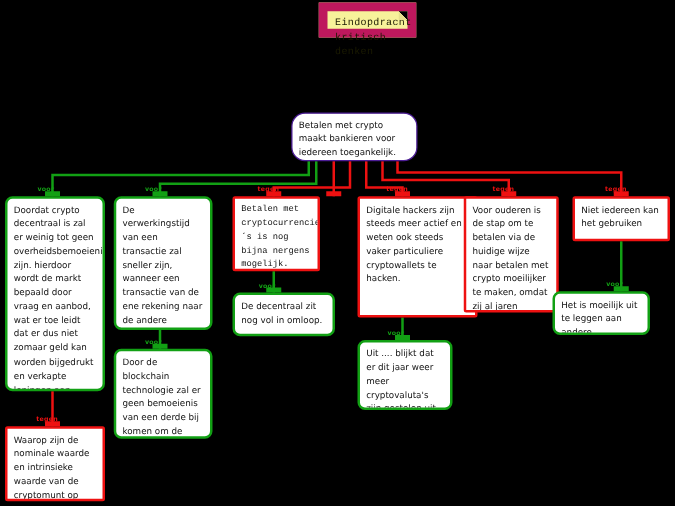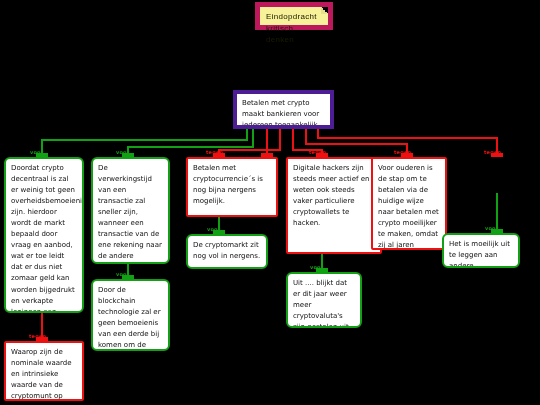--- a/index.html
+++ b/index.html
@@ -7,38 +7,38 @@
   body{
     font-family:"DejaVu Sans","Liberation Sans",sans-serif;
     width:540px;height:405px;position:relative;overflow:hidden;
     background:#000000;
   }
   #canvas{position:absolute;inset:0;width:540px;height:405px;}
   svg.edges{position:absolute;left:0;top:0;width:540px;height:405px;pointer-events:none;}
 
   
   .sticky{
-    position:absolute;background:#f7f29a;border:5px solid #be185d;
+    position:absolute;background:#f7f29a;border:7px solid #be185d;
     padding:4px 6px 6px 6px;box-sizing:border-box;
     color:#1a1a00;font-size:8px;line-height:1.45;
-    font-family:Liberation Sans, sans-serif;
+    font-family:Liberation Mono, monospace;
     letter-spacing:.3px;
   }
   .sticky .fold{
     position:absolute;right:0;top:0;width:7px;height:7px;
     background:linear-gradient(225deg,#000 0 50%,#e6e08c 50% 100%);
   }
 
   
   .node{
     position:absolute;box-sizing:border-box;background:#ffffff;
     color:#111;font-size:7px;line-height:1.58;
     padding:4px 5px;overflow:hidden;
   }
-  .node.root{border:4px solid #4c1d95;border-radius:0;}
+  .node.root{border:1px solid #4c1d95;border-radius:11px;}
   .node.pro{border:2px solid #12a014;border-radius:6px;}
   .node.con{border:2px solid #ee1111;border-radius:2px;}
 
   
   .elabel{
     position:absolute;font-size:5px;line-height:1;font-weight:bold;
     letter-spacing:.2px;white-space:nowrap;
   }
   .elabel.pro{color:#12a014;}
   .elabel.con{color:#ee1111;}
@@ -114,26 +114,27 @@
   <span class="elabel con" style="left:29px;top:334px;">tegen</span>
 
   <div class="node pro" style="left:4px;top:157px;width:80px;height:156px;">Doordat crypto decentraal is zal er weinig tot geen overheidsbemoeienis zijn. hierdoor wordt de markt bepaald door vraag en aanbod, wat er toe leidt dat er dus niet zomaar geld kan worden bijgedrukt en verkapte leningen aan kunnen worden gegaan. het financieel stelsel blijft hierdoor gezond.</div>
 
   <div class="node con" style="left:4px;top:341px;width:80px;height:60px;">Waarop zijn de nominale waarde en intrinsieke waarde van de cryptomunt op gebaseerd zoals we die kennen bij Euro.</div>
 
   <div class="node pro" style="left:91px;top:157px;width:79px;height:107px;">De verwerkingstijd van een transactie zal sneller zijn, wanneer een transactie van de ene rekening naar de andere rekening wordt overgemaakt</div>
 
   <div class="node pro" style="left:91px;top:279px;width:79px;height:72px;">Door de blockchain technologie zal er geen bemoeienis van een derde bij komen om de transactie te controleren.</div>
 
-  <div class="node con" style="left:186px;top:157px;width:92px;height:60px;">Betalen met cryptocurrencie´s is nog bijna nergens mogelijk.</div>
+  <div class="node con" style="left:186px;top:157px;width:70px;height:60px;font-family:Liberation Mono, monospace;">Betalen met cryptocurrencie´s is nog bijna nergens mogelijk.</div>
 
-  <div class="node pro" style="left:186px;top:234px;width:82px;height:35px;">De cryptomarkt zit nog vol in nergens.</div>
+  <div class="node pro" style="left:186px;top:234px;width:82px;height:35px;">De decentraal zit nog vol in omloop.</div>
 
   <div class="node con" style="left:286px;top:157px;width:96px;height:97px;">Digitale hackers zijn steeds meer actief en weten ook steeds vaker particuliere cryptowallets te hacken.</div>
 
   <div class="node pro" style="left:286px;top:272px;width:76px;height:56px;">Uit .... blijkt dat er dit jaar weer meer cryptovaluta's zijn gestolen uit cryptowallets.</div>
 
   <div class="node con" style="left:371px;top:157px;width:76px;height:93px;">Voor ouderen is de stap om te betalen via de huidige wijze naar betalen met crypto moeilijker te maken, omdat zij al jaren gewend zijn aan betalen met de Euro.</div>
 
+  <div class="node con" style="left:458px;top:157px;width:78px;height:36px;">Niet iedereen kan het gebruiken</div>
 
   <div class="node pro" style="left:442px;top:233px;width:78px;height:35px;">Het is moeilijk uit te leggen aan andere.</div>
 
 </div>
 
 </body></html>

